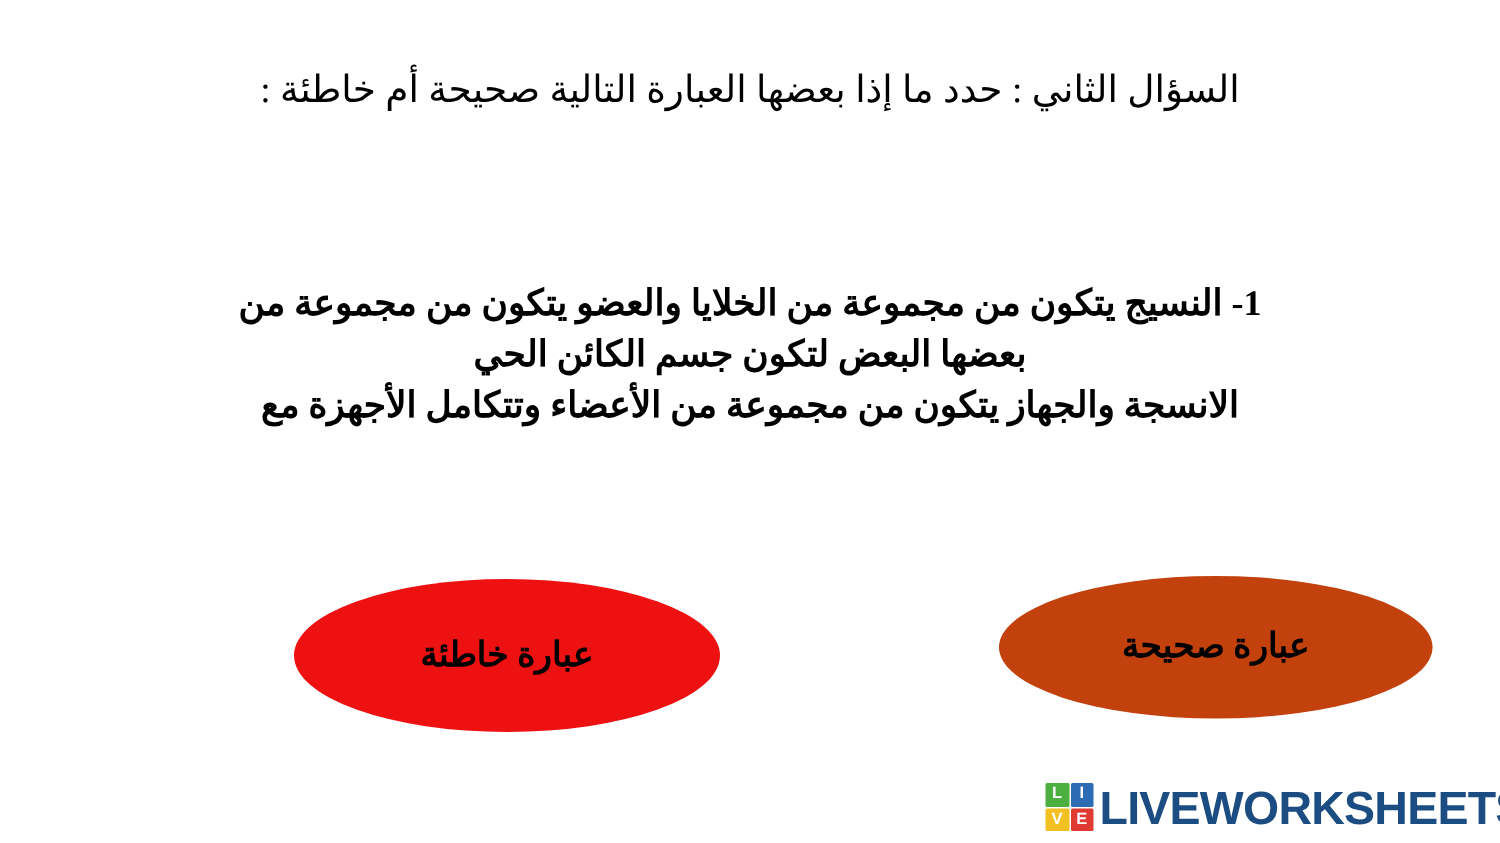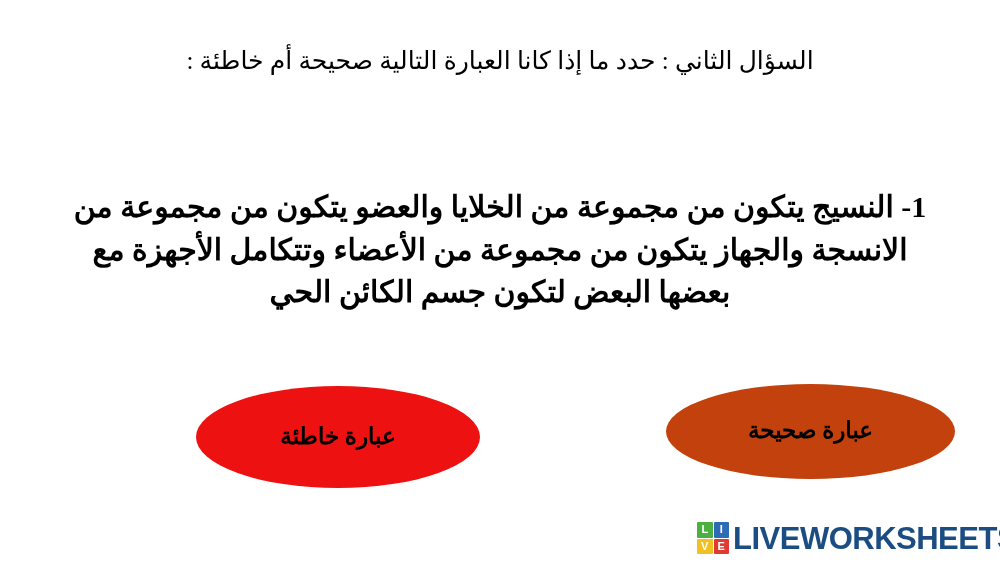--- a/index.html
+++ b/index.html
@@ -42,21 +42,21 @@
 
   
   .statement-block {
     position: absolute;
     top: 186px;
     left: 55px;
     width: 890px;
     text-align: center;
     direction: rtl;
     font-family: "Liberation Serif", "DejaVu Serif", serif;
-    font-size: 30px;
+    font-size: 24px;
     font-weight: 700;
     color: #000000;
     line-height: 1.42;
   }
   .statement-line {
     display: block;
   }
 
   
   .answer-option {
@@ -138,26 +138,26 @@
     color: #1c4d82;
     line-height: 1;
     white-space: nowrap;
   }
 </style>
 </head>
 <body>
 
 <div class="worksheet">
 
-  <div class="question-heading">السؤال الثاني : حدد ما إذا كانا العبارة التالية صحيحة أم خاطئة :</div>
+  <div class="question-heading">السؤال الثاني : حدد ما إذا بعضها العبارة التالية صحيحة أم خاطئة :</div>
 
   <div class="statement-block">
     <span class="statement-line">1- النسيج يتكون من مجموعة من الخلايا والعضو يتكون من مجموعة من</span>
+    <span class="statement-line">بعضها البعض لتكون جسم الكائن الحي</span>
     <span class="statement-line">الانسجة والجهاز يتكون من مجموعة من الأعضاء وتتكامل الأجهزة مع</span>
-    <span class="statement-line">بعضها البعض لتكون جسم الكائن الحي</span>
   </div>
 
   <div class="answer-option" id="option-false">
     <span class="option-label">عبارة خاطئة</span>
   </div>
 
   <div class="answer-option" id="option-true">
     <span class="option-label">عبارة صحيحة</span>
   </div>
 

